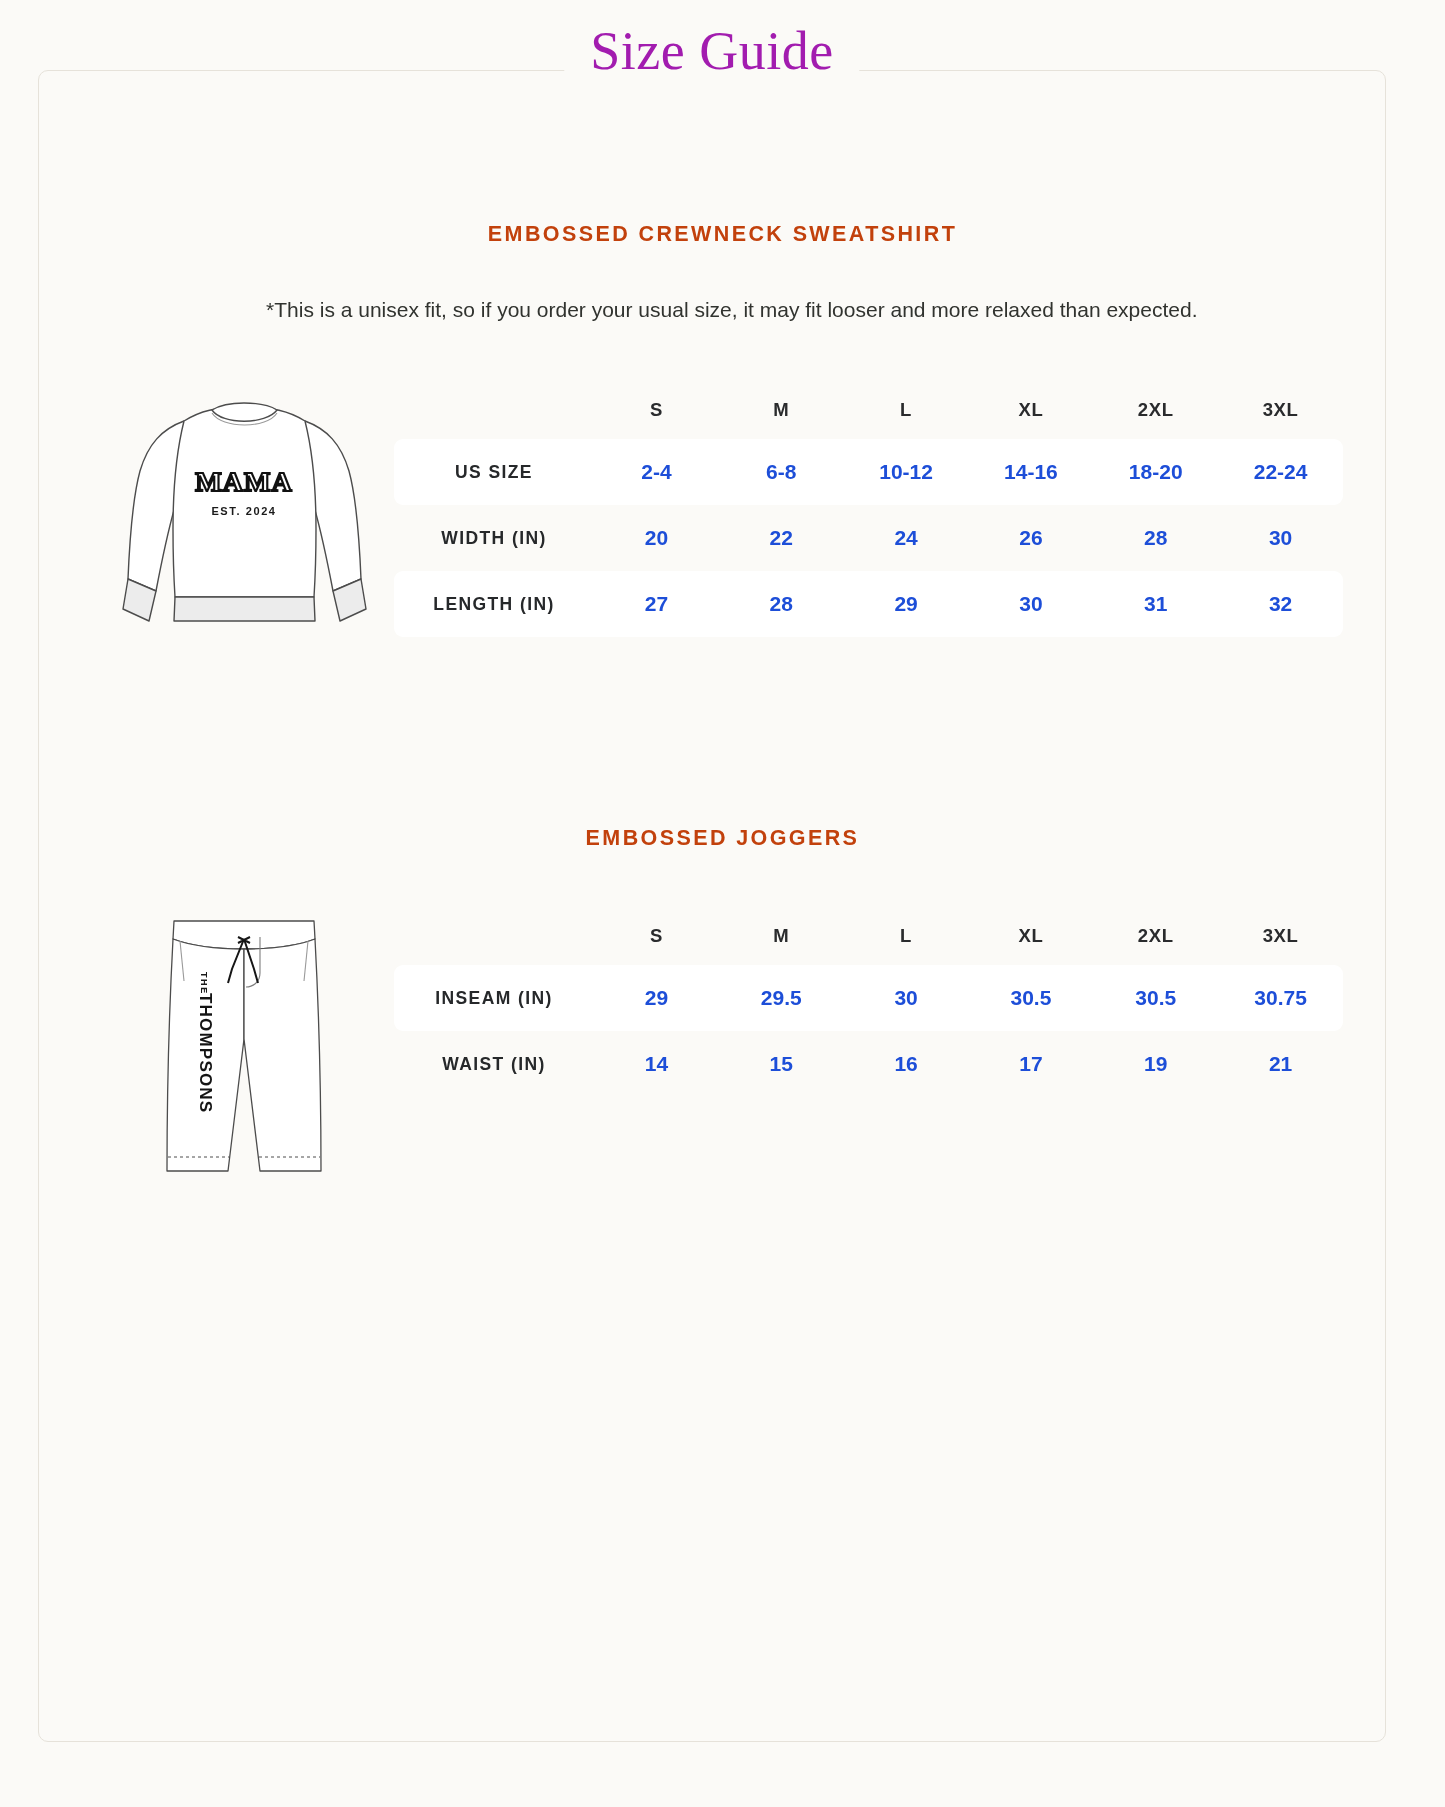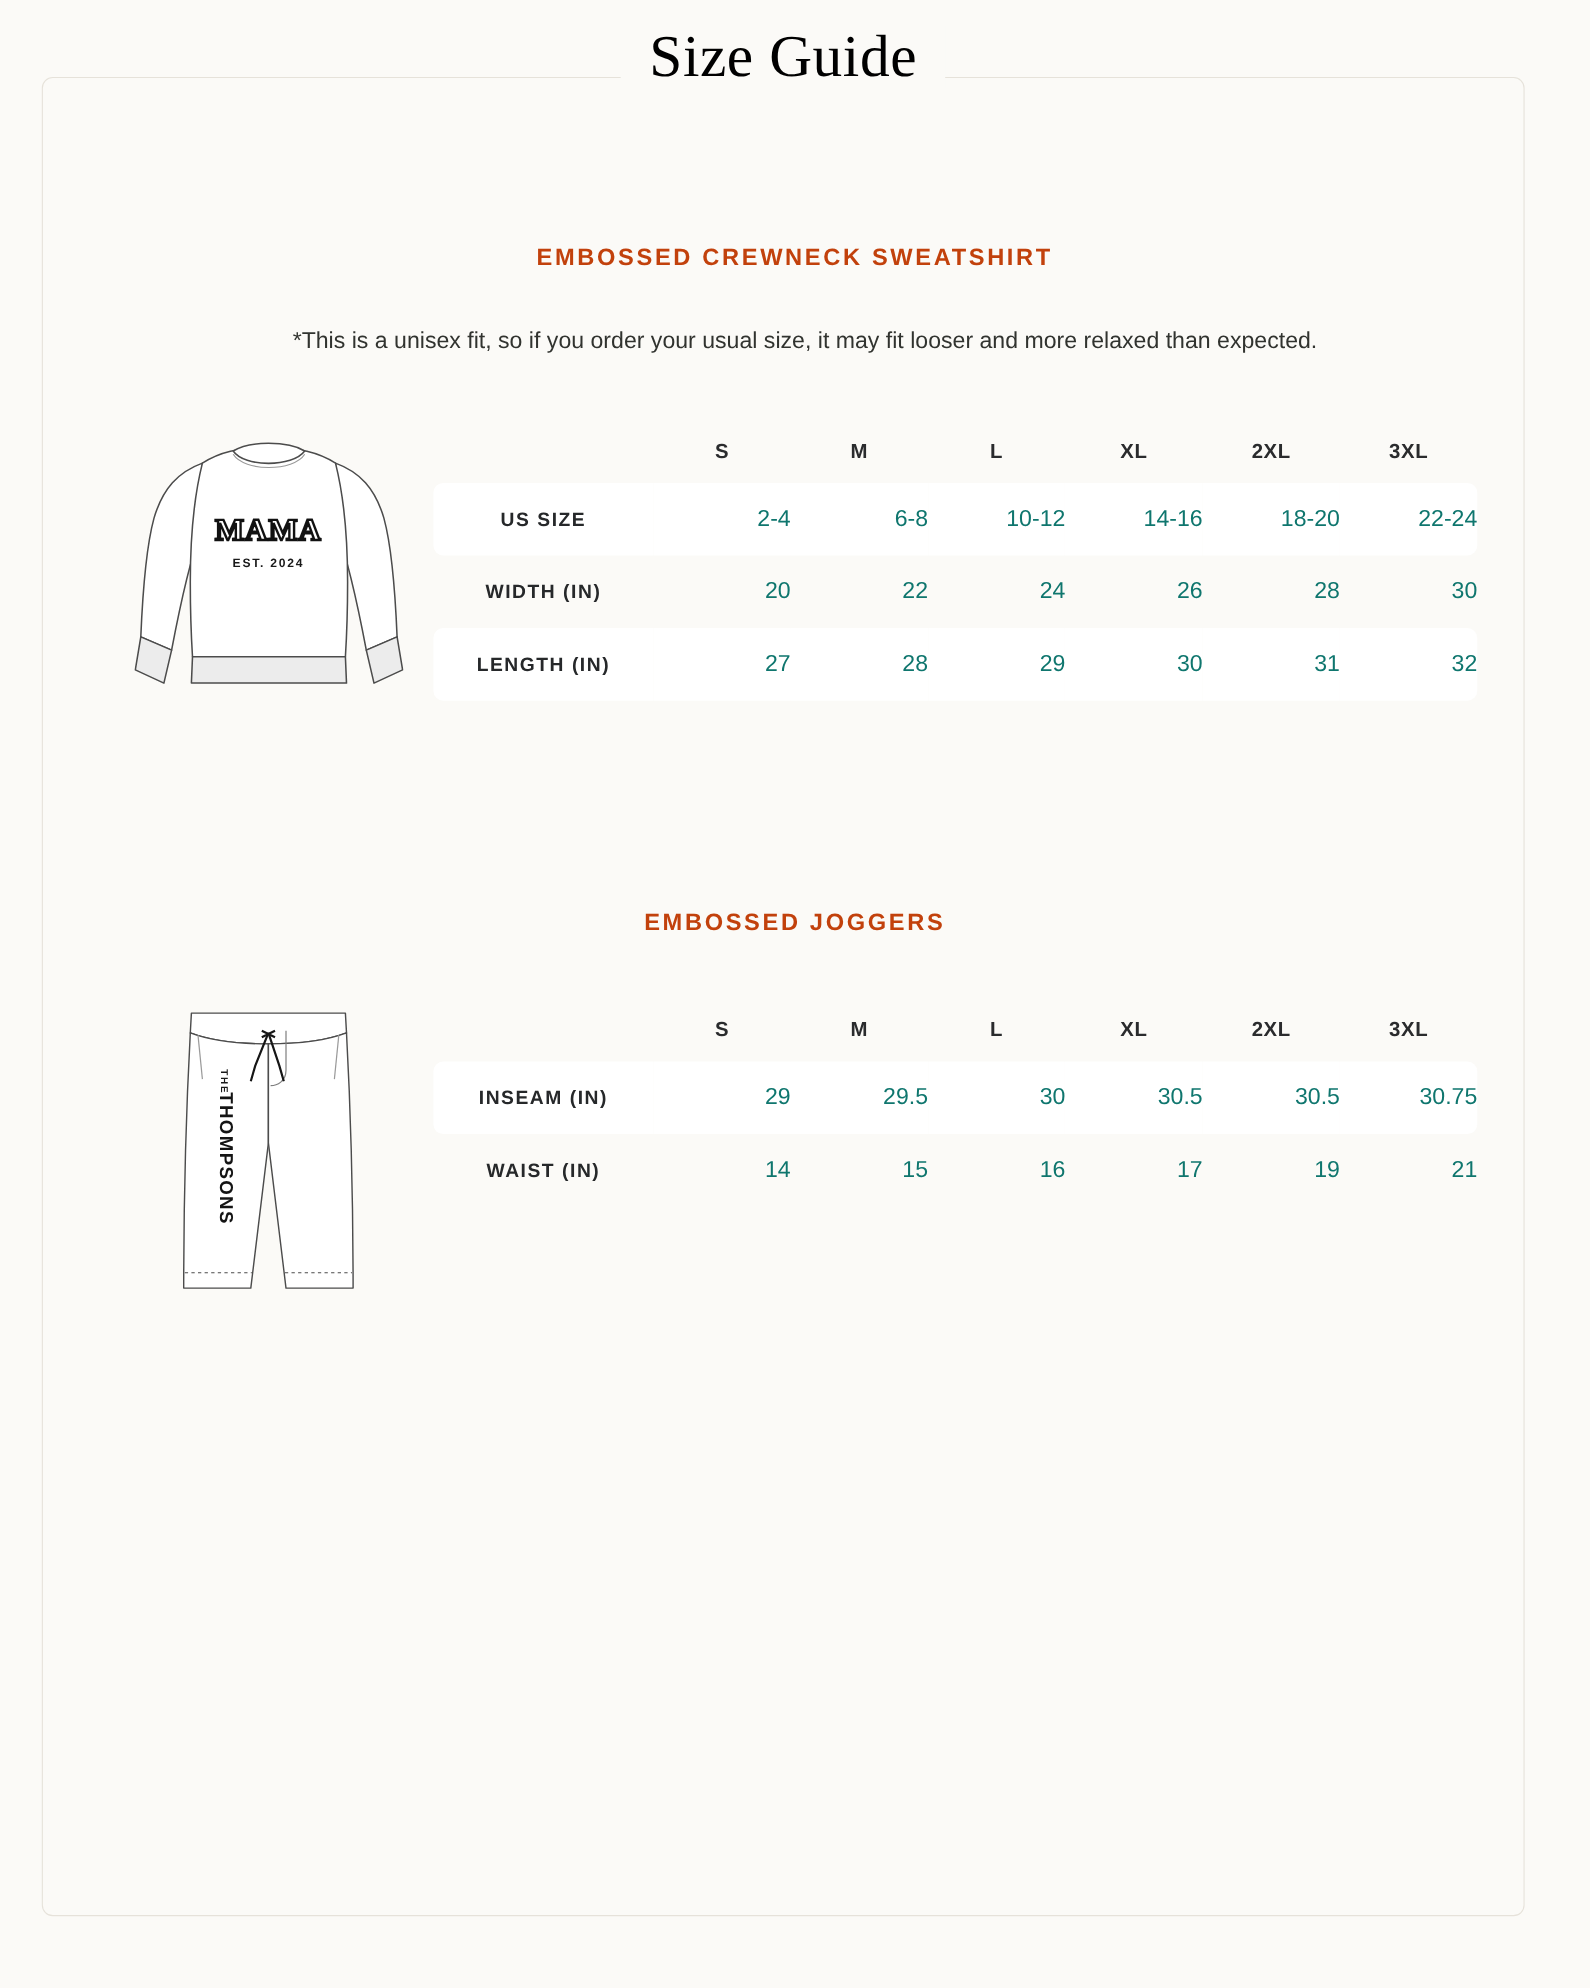--- a/index.html
+++ b/index.html
@@ -33,21 +33,21 @@
     position: absolute;
     top: -47px;
     left: 50%;
     transform: translateX(-50%);
     background: #FBFAF7;
     padding: 0 26px;
     font-family: "Liberation Serif", serif;
     font-size: 54px;
     font-weight: 400;
     letter-spacing: 0.5px;
-    color: #000000;
+    color: #a21caf;
     white-space: nowrap;
     line-height: 1.05;
     z-index: 3;
   }
 
   
   .section { position: absolute; left: 0; width: 100%; }
   #sweatshirt-section { top: 222px; }
   #joggers-section { top: 826px; }
 
@@ -122,23 +122,23 @@
     font-size: 17.5px;
     font-weight: 700;
     letter-spacing: 1.4px;
     color: #26282A;
     padding-left: 42px;
     text-align: center;
     vertical-align: middle;
   }
   td.cell {
     font-size: 21px;
-    font-weight: 400;
-    color: #0f766e;
-    text-align: right;
+    font-weight: 700;
+    color: #1d4ed8;
+    text-align: center;
     vertical-align: middle;
   }
 
   svg { display: block; }
 </style>
 </head>
 <body>
 
 <div class="frame-wrap">
   <div class="frame"></div>

